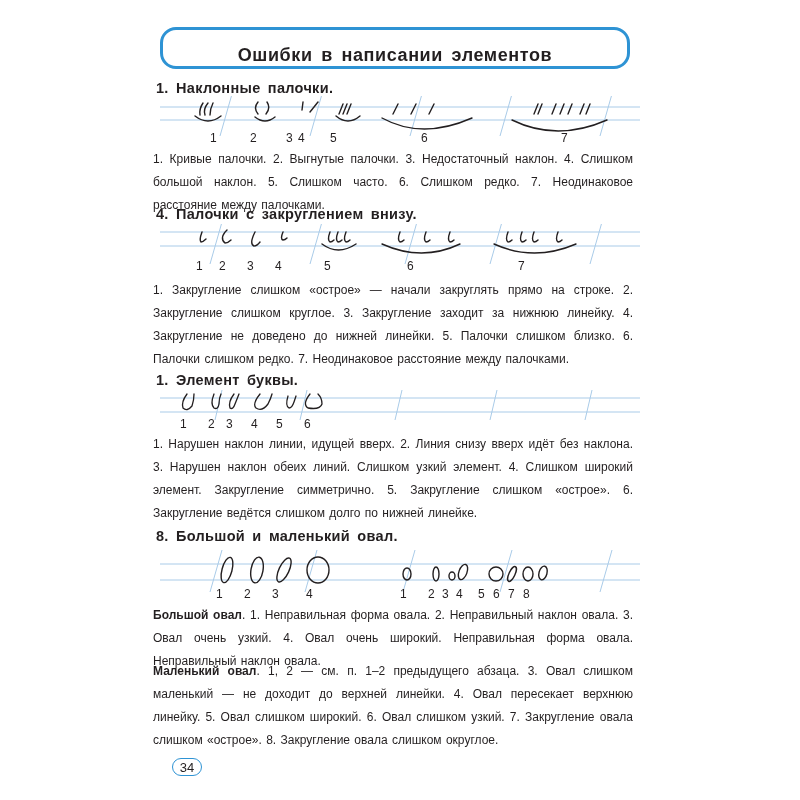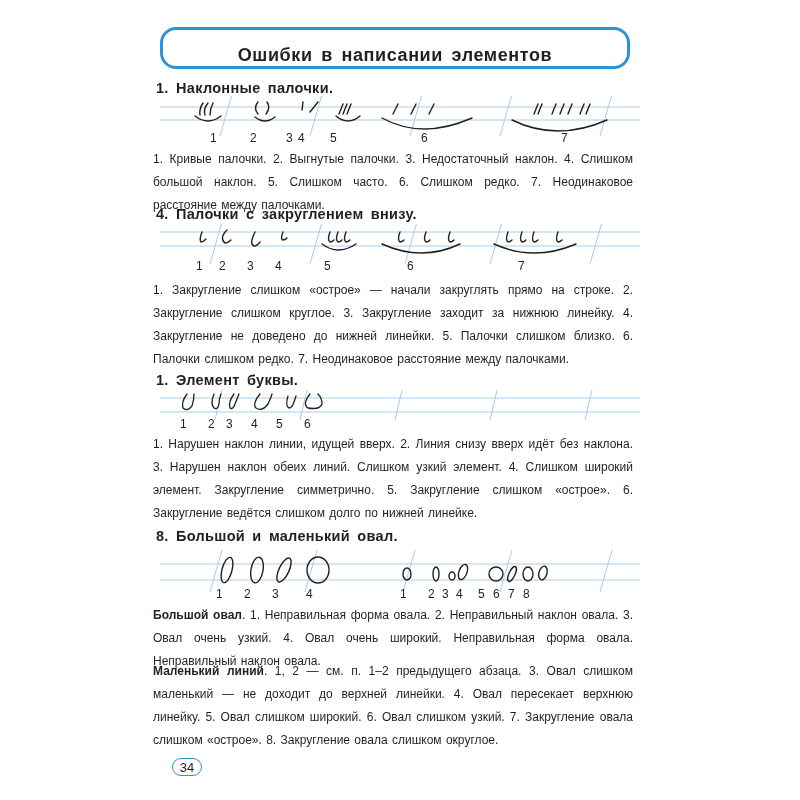--- a/index.html
+++ b/index.html
@@ -154,15 +154,15 @@
   <text class="num" x="240" y="48">1</text>
   <text class="num" x="268" y="48">2</text>
   <text class="num" x="282" y="48">3</text>
   <text class="num" x="296" y="48">4</text>
   <text class="num" x="318" y="48">5</text>
   <text class="num" x="333" y="48">6</text>
   <text class="num" x="348" y="48">7</text>
   <text class="num" x="363" y="48">8</text>
 </svg>
 <div class="para" style="top:604px"><b>Большой овал</b><span>. 1. Неправильная форма овала. 2. Неправильный наклон овала. 3. Овал очень узкий. 4. Овал очень широкий. Неправильная форма овала. Неправильный наклон овала.</span></div>
-<div class="para" style="top:660px"><b>Маленький линий</b><span>. 1, 2 — см. п. 1–2 предыдущего абзаца. 3. Овал слишком маленький — не доходит до верхней линейки. 4. Овал пересекает верхнюю линейку. 5. Овал слишком широкий. 6. Овал слишком узкий. 7. Закругление овала слишком «острое». 8. Закругление овала слишком округлое.</span></div>
+<div class="para" style="top:660px"><b>Маленький овал</b><span>. 1, 2 — см. п. 1–2 предыдущего абзаца. 3. Овал слишком маленький — не доходит до верхней линейки. 4. Овал пересекает верхнюю линейку. 5. Овал слишком широкий. 6. Овал слишком узкий. 7. Закругление овала слишком «острое». 8. Закругление овала слишком округлое.</span></div>
 
 <div class="page-num">34</div>
 
 </body></html>

